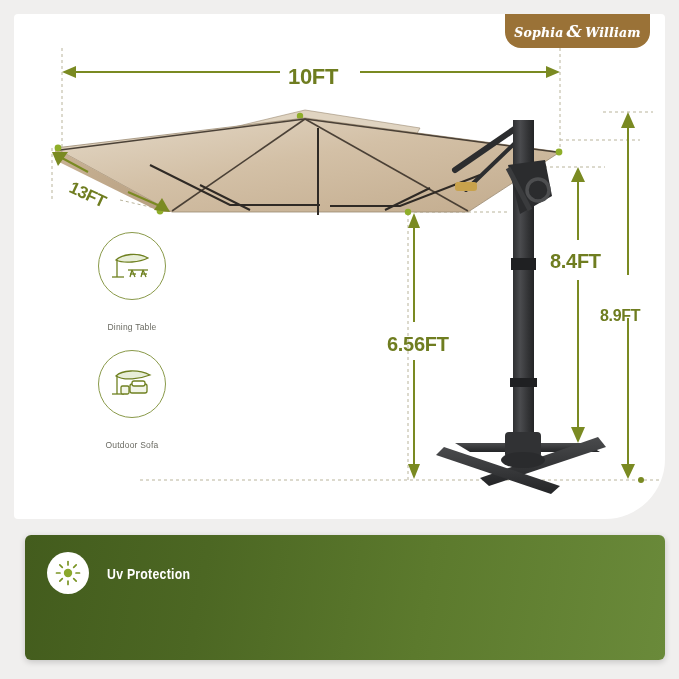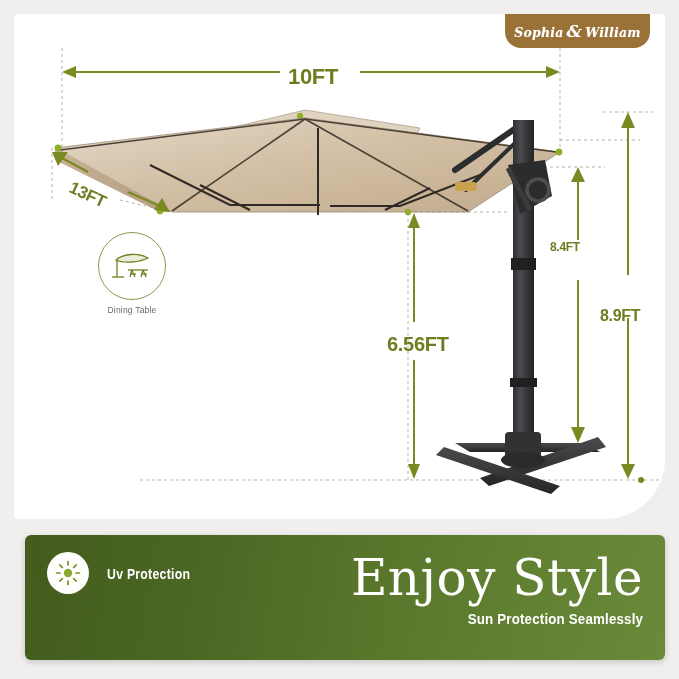--- a/index.html
+++ b/index.html
@@ -39,38 +39,38 @@
     position:absolute;
     color:#6f7d20;
     font-family:"Liberation Sans", sans-serif;
     font-weight:700;
     white-space:nowrap;
     letter-spacing:-.3px;
   }
   .dim-10ft{left:288px;top:64px;font-size:22px;}
   .dim-13ft{left:70px;top:177px;font-size:17px;transform:rotate(25deg);transform-origin:left center;}
   .dim-656{left:387px;top:333px;font-size:20px;}
-  .dim-84{left:550px;top:240px;font-size:12px;}
+  .dim-84{left:550px;top:250px;font-size:20px;}
   .dim-89{left:600px;top:284px;font-size:16px;margin-top:23px;}
 
   
   .scene{position:absolute;left:0;top:0;width:679px;height:679px;pointer-events:none;}
 
   
   .usecases{position:absolute;left:82px;top:232px;width:100px;}
   .usecase{margin-bottom:18px;text-align:center;}
   .uc-circle{
     width:66px;height:66px;border-radius:50%;
     border:1.4px solid #8a9a4a;
     margin:0 auto;
     display:flex;align-items:center;justify-content:center;
     background:#fff;
   }
   .uc-label{
-    margin-top:5px;font-size:8.5px;color:#6b6b63;
+    margin-top:22px;font-size:8.5px;color:#6b6b63;
     font-family:"Liberation Sans", sans-serif;letter-spacing:.2px;
   }
 
   
   .banner{
     position:absolute;left:25px;top:535px;width:640px;height:125px;
     border-radius:6px;
     background:linear-gradient(100deg,#435c1d 0%,#4c6723 28%,#5c7a2d 62%,#6a8a3a 100%);
     box-shadow:0 2px 6px rgba(0,0,0,.18);
     overflow:hidden;
@@ -276,20 +276,33 @@
           <line x1="4" y1="31" x2="16" y2="31"></line>
           <line x1="20" y1="24" x2="40" y2="24"></line>
           <path d="M24,24 L22,31 M24,24 L27,31 M35,24 L33,31 M35,24 L38,31"></path>
           <line x1="22" y1="28" x2="28" y2="28"></line>
           <line x1="33" y1="28" x2="39" y2="28"></line>
         </svg>
       </div>
       <div class="uc-label">Dining Table</div>
     </div>
 
+    <div class="usecase">
+      <div class="uc-circle">
+        <svg width="48" height="40" viewBox="0 0 48 40" fill="none" stroke="#6f8020" stroke-width="1.3">
+          <path d="M8,12 C14,6 30,5 42,11 C32,15 16,17 8,12 Z" fill="#e8eed8"></path>
+          <line x1="9" y1="12" x2="9" y2="30"></line>
+          <line x1="4" y1="30" x2="16" y2="30"></line>
+          <rect x="22" y="20" width="17" height="9" rx="2" fill="#f2f5e8"></rect>
+          <rect x="24" y="17" width="13" height="5" rx="2" fill="#fff"></rect>
+          <rect x="13" y="22" width="8" height="8" rx="1.5" fill="#f2f5e8"></rect>
+        </svg>
+      </div>
+      <div class="uc-label">Outdoor Sofa</div>
+    </div>
 
 
   </div>
 
   <div class="banner">
 
     <div class="banner-left">
 
       <div class="feature">
         <div class="feat-circle">
@@ -306,20 +319,16 @@
                 <line x1="7.3" y1="18.7" x2="4.8" y2="21.2"></line>
             </g>
           </svg>
         </div>
         <div class="feat-label">Uv Protection</div>
       </div>
 
 
     </div>
 
-    <div class="banner-right">
-      <div class="enjoy">Enjoy Style</div>
-      <div class="tagline">Sun Protection Seamlessly</div>
-    </div>
 
   </div>
 
 </div>
 
 </body></html>

